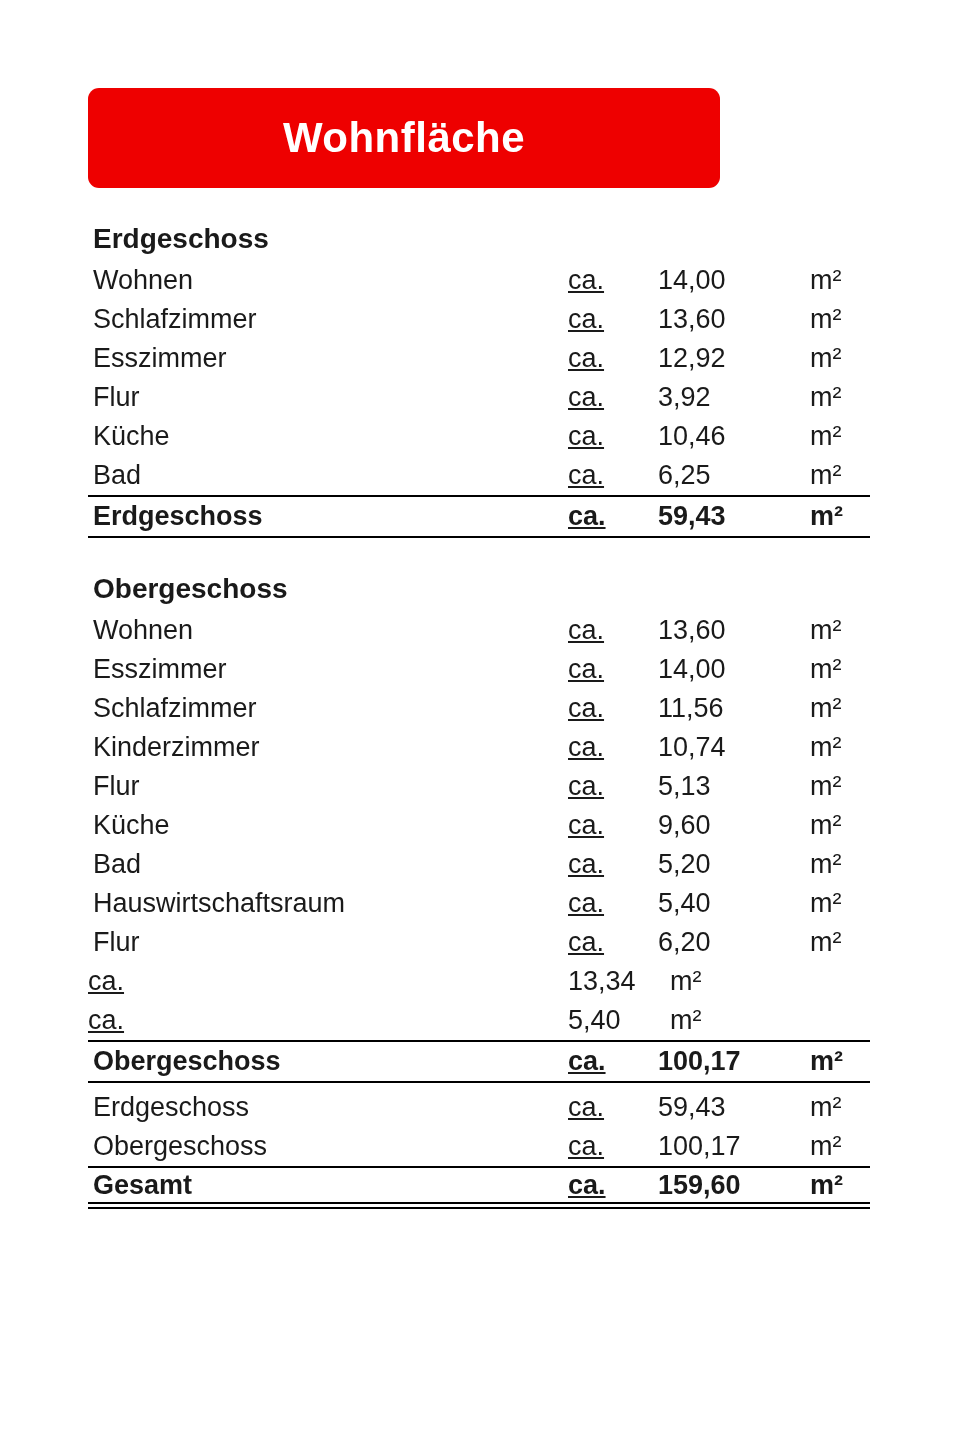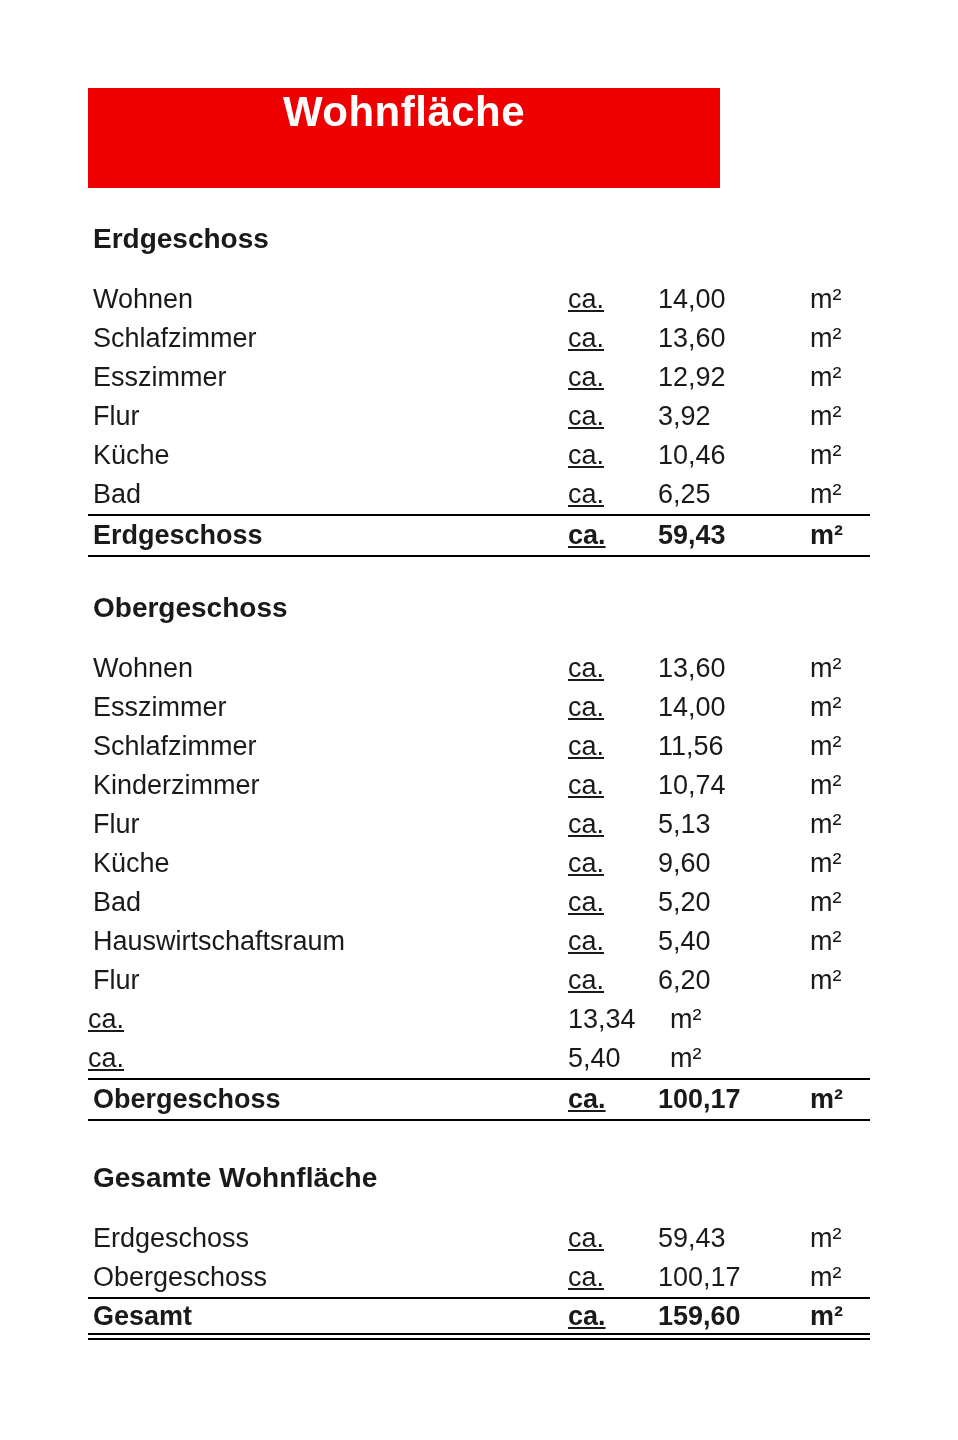--- a/index.html
+++ b/index.html
@@ -14,39 +14,40 @@
   }
   .page-inner {
     padding: 88px 88px 0 88px;
     width: 958px;
   }
   .banner {
     width: 632px;
     height: 100px;
     background: var(--banner-color, #ee0000);
     display: flex;
-    align-items: flex-start;
+    align-items: center;
     justify-content: center;
+    border-radius: 11px;
   }
   .banner .title {
     color: var(--banner-text-color, #ffffff);
     font-size: 42px;
     font-weight: bold;
     letter-spacing: 0.5px;
   }
   .section-heading {
     font-size: 28px;
     font-weight: bold;
     line-height: 34px;
     padding-left: 5px;
   }
   .sec-1 .section-heading { margin-top: 34px; }
   .sec-2 .section-heading { margin-top: 34px; }
   .sec-3 .section-heading { margin-top: 40px; }
-  .rows { margin-top: 24px; }
+  .rows { margin-top: 5px; }
   .row {
     display: grid;
     grid-template-columns: 480px 90px 140px 1fr;
     height: 39px;
     align-items: center;
     font-size: 27px;
   }
   .cell.label { padding-left: 5px; white-space: nowrap; }
   .cell.ca    { text-align: left; text-decoration: underline; }
   .cell.value { text-align: left; font-variant-numeric: tabular-nums; }
@@ -188,21 +189,20 @@
       <div class="row total">
         <span class="cell label">Obergeschoss</span>
         <span class="cell ca">ca.</span>
         <span class="cell value">100,17</span>
         <span class="cell unit">m²</span>
       </div>
     </div>
   </div>
 
   <div class="section sec-3">
-    <div class="section-heading">Gesamte Wohnfläche</div>
     <div class="rows">
       <div class="row">
         <span class="cell label">Erdgeschoss</span>
         <span class="cell ca">ca.</span>
         <span class="cell value">59,43</span>
         <span class="cell unit">m²</span>
       </div>
       <div class="row">
         <span class="cell label">Obergeschoss</span>
         <span class="cell ca">ca.</span>

